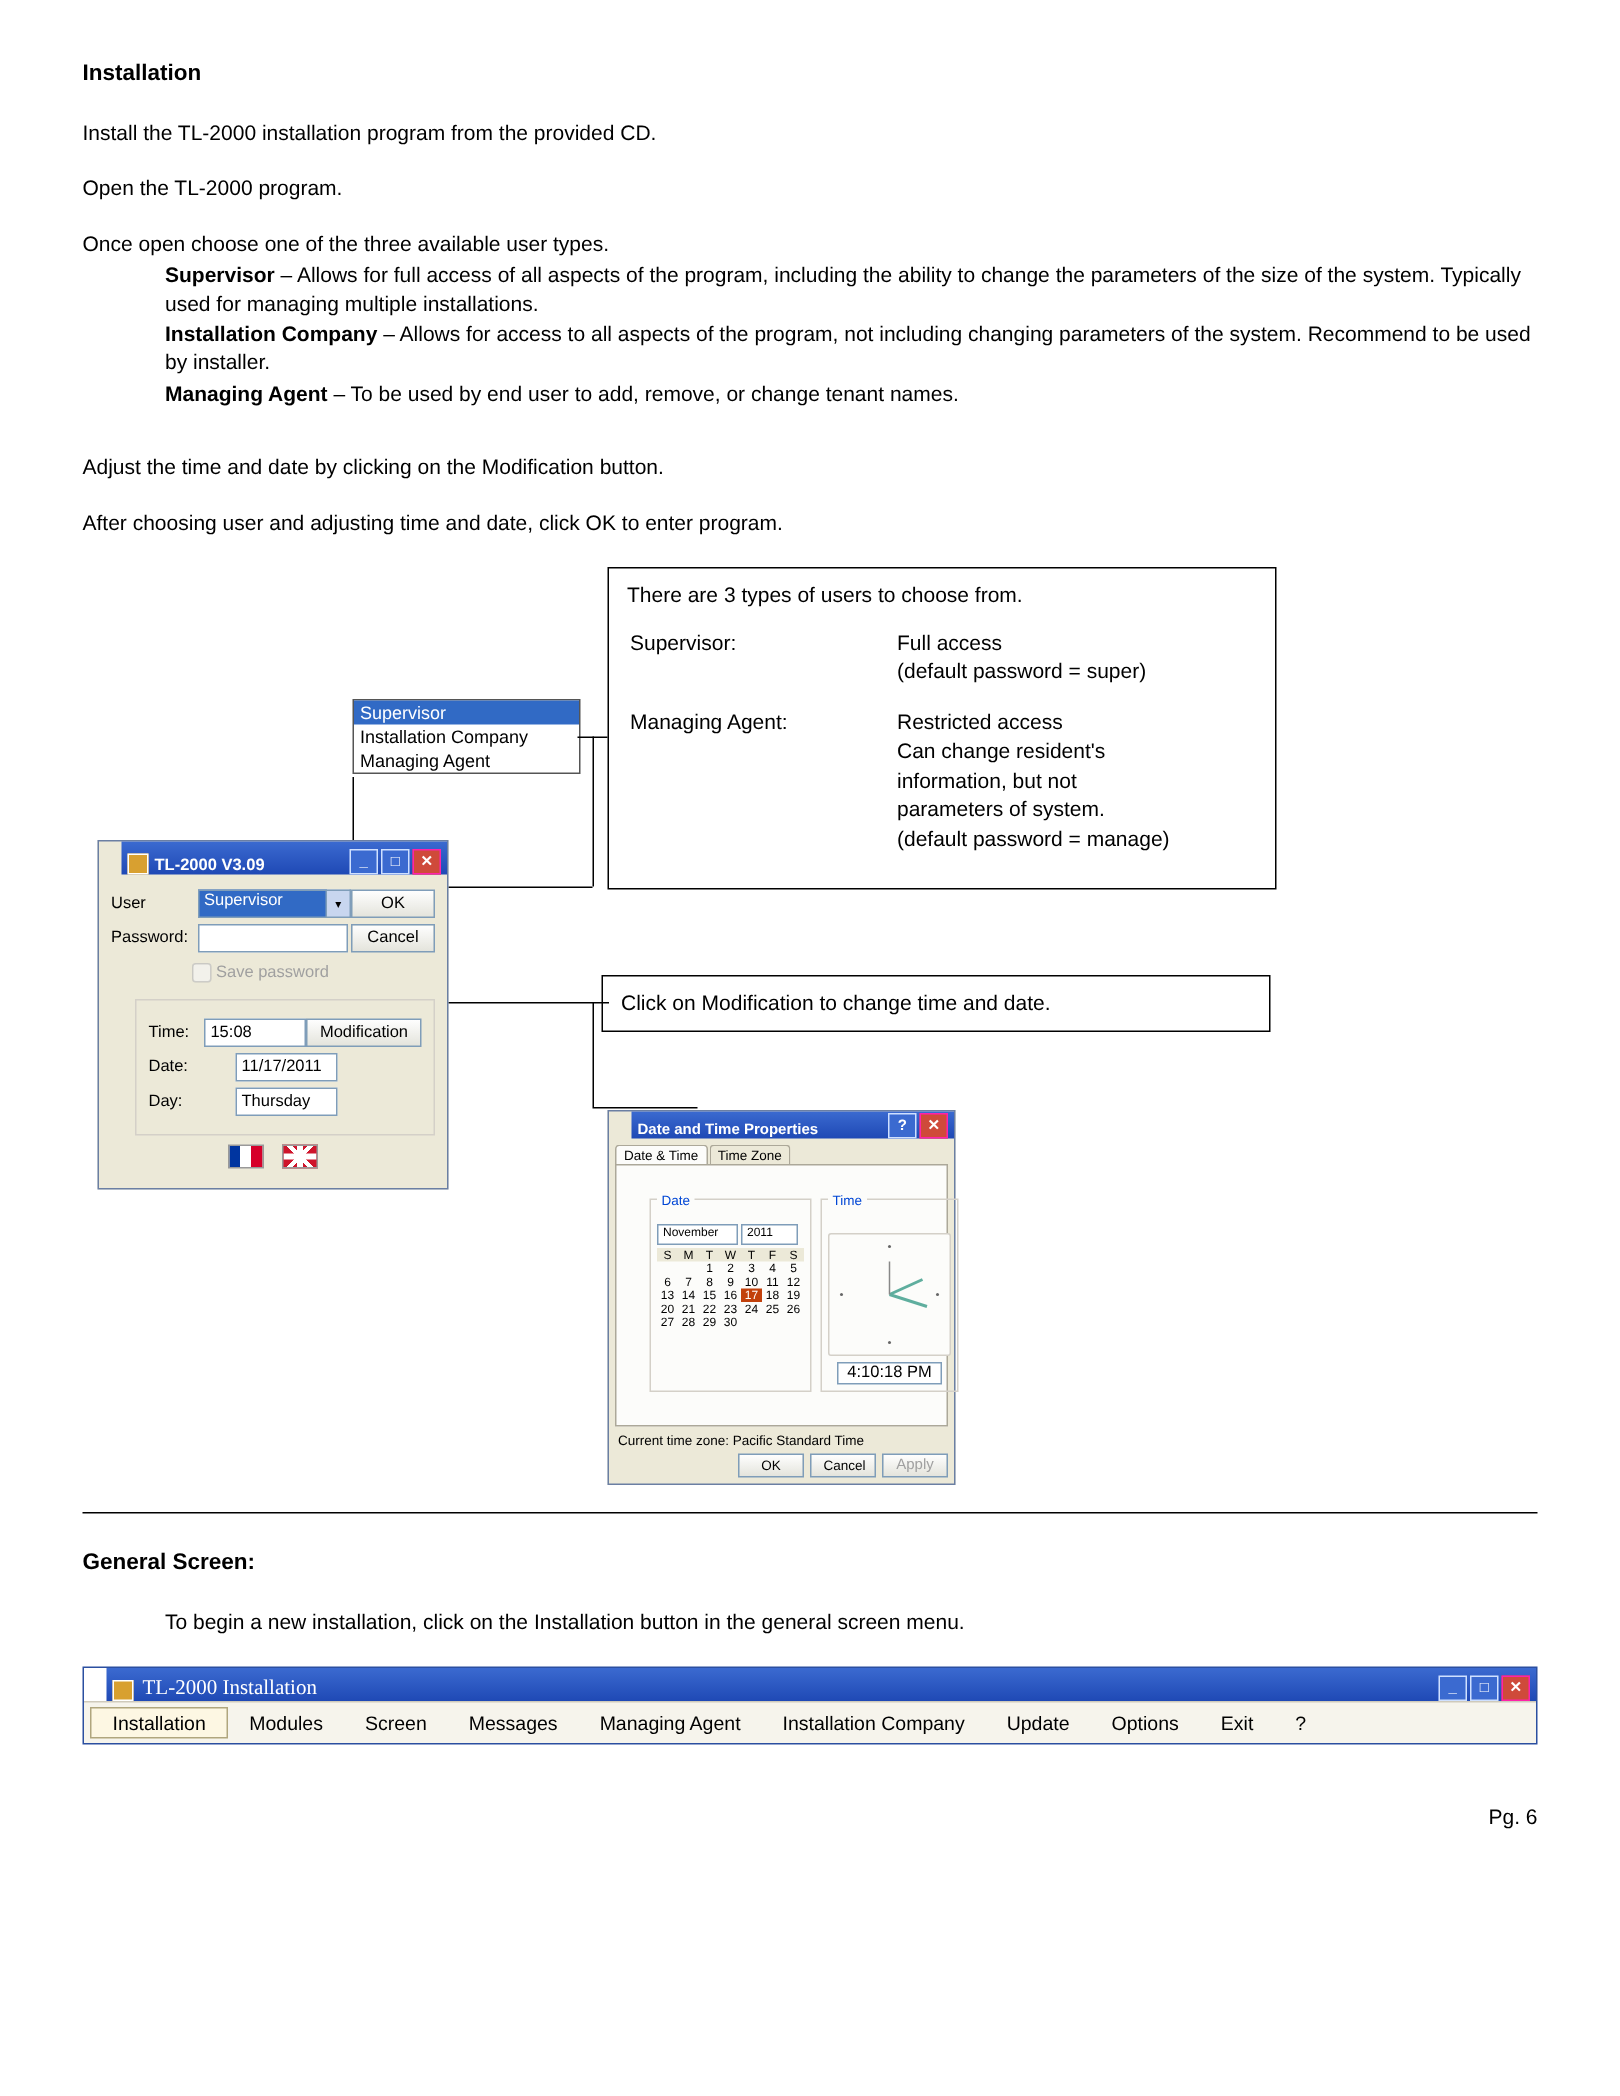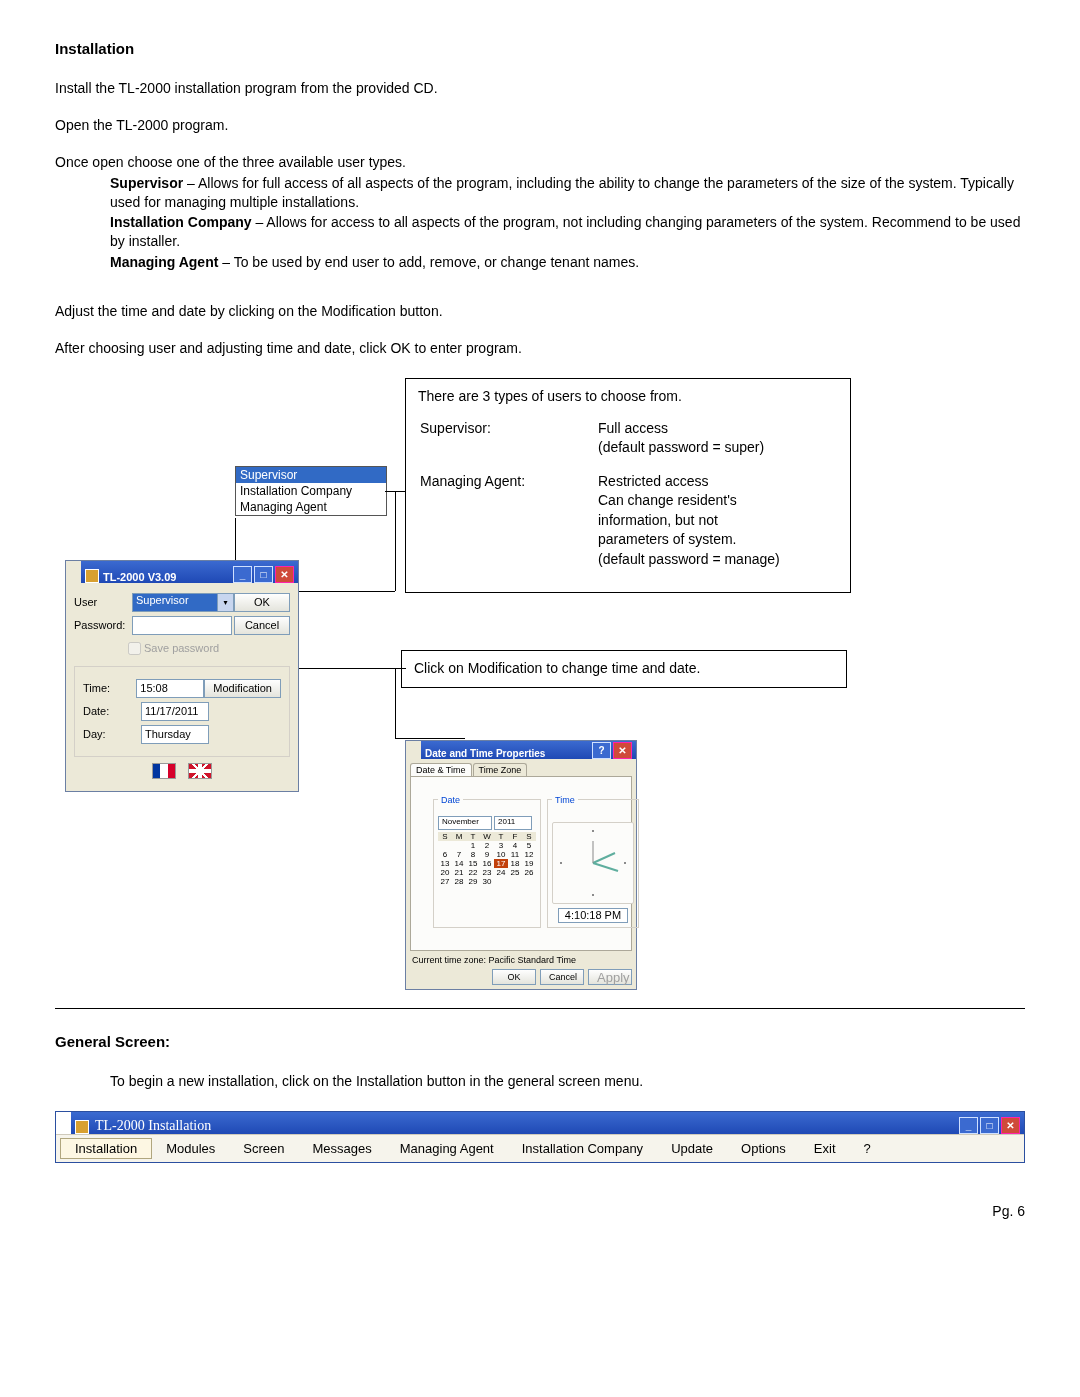--- a/index.html
+++ b/index.html
@@ -75,20 +75,21 @@
     font-size: 11px;
     height: 19px;
     padding: 0 8px;
   }
   .combo { display:flex; }
   .combo .arrow { width:15px; background:#c8d6ef; border:1px solid #7f9db9; border-left:none; display:flex;align-items:center;justify-content:center;font-size:8px;}
   .group {
     border: 1px solid #d4d0c8;
     padding: 8px 8px;
     margin-top: 8px;
+    margin-left: 16px;
   }
   .flags { text-align:center; margin-top:6px; }
   .flag { display:inline-block; width:22px; height:14px; margin:0 4px; border:1px solid #999; }
   .fr { background: linear-gradient(90deg,#0035a0 33%,#fff 33%,#fff 66%,#d6002a 66%); }
   .uk { background:#cf142b; position:relative; overflow:hidden;}
   .uk::before{content:"";position:absolute;inset:0;background:
     linear-gradient(#fff,#fff) center/100% 4px no-repeat,
     linear-gradient(#fff,#fff) center/4px 100% no-repeat,
     linear-gradient(45deg,transparent 45%,#fff 45%,#fff 55%,transparent 55%),
     linear-gradient(-45deg,transparent 45%,#fff 45%,#fff 55%,transparent 55%);
@@ -361,21 +362,21 @@
           </div>
           <div style="text-align:center;">
             <span class="xp-input" style="width:62px;height:13px;display:inline-block;">4:10:18 PM</span>
           </div>
         </div>
       </div>
       <div style="font-size:9px;margin:4px 2px;">Current time zone: Pacific Standard Time</div>
       <div class="dtbtns">
         <button class="xp-btn" style="height:16px;font-size:9px;width:44px;">OK</button>
         <button class="xp-btn" style="height:16px;font-size:9px;width:44px;">Cancel</button>
-        <button class="xp-btn" style="height:16px;font-size:13px;width:44px;color:#a0a0a0;">Apply</button>
+        <button class="xp-btn" style="height:16px;font-size:10px;width:44px;color:#a0a0a0;">Apply</button>
       </div>
     </div>
   </div>
 
 </div>
 
 <hr class="sep">
 
 <h3>General Screen:</h3>
 <p class="indent">To begin a new installation, click on the Installation button in the general screen menu.</p>

